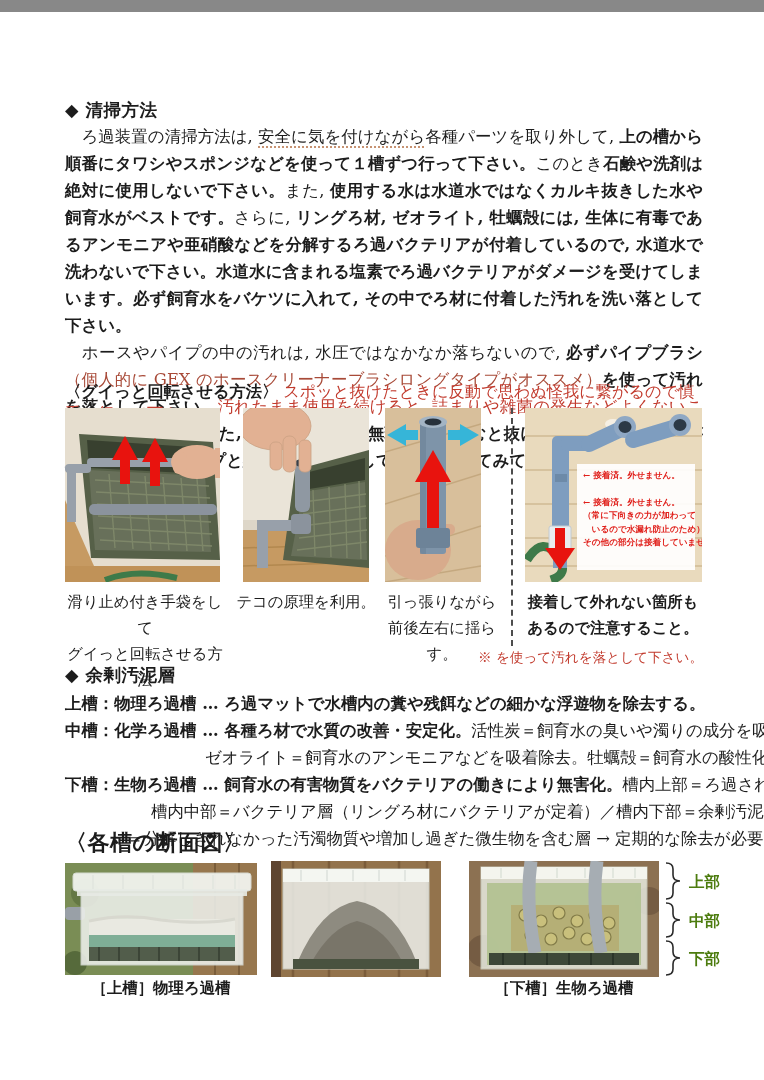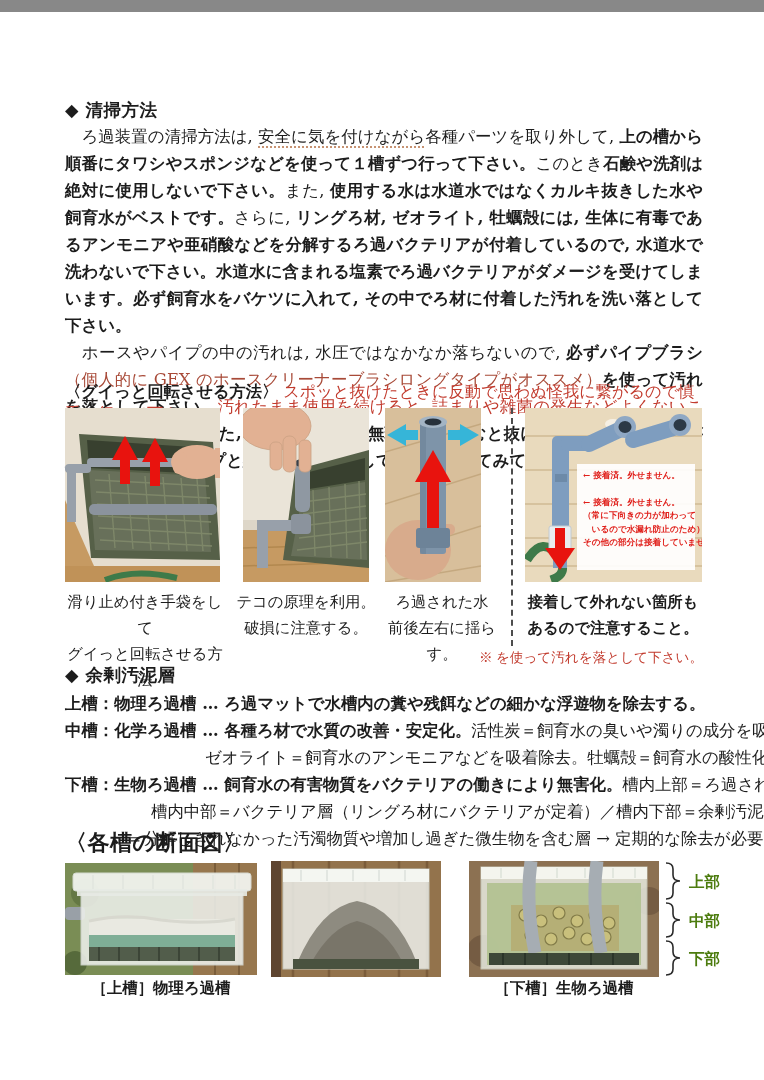--- a/index.html
+++ b/index.html
@@ -193,31 +193,30 @@
       <div class="anno-box">
         <div class="anno-line anno-gap">← 接着済。外せません。</div>
         <div class="anno-line">← 接着済。外せません。</div>
         <div class="anno-line">（常に下向きの力が加わって</div>
         <div class="anno-line">　いるので水漏れ防止のため）</div>
         <div class="anno-line">その他の部分は接着していません。</div>
       </div>
     </div>
   </div>
 
-  <div class="abs content" style="top:577px;height:90px;font-family:Liberation Serif, serif;">
+  <div class="abs content" style="top:577px;height:90px;">
     <div class="cap" style="left:0;width:160px;">
       <div>滑り止め付き手袋をして</div>
       <div>グイっと回転させる方法</div>
     </div>
     <div class="cap" style="left:168px;width:146px;">
       <div>テコの原理を利用。</div>
-      <div>破損に注意する。</div>
     </div>
     <div class="cap" style="left:312px;width:130px;">
-      <div>ろ過された水</div>
+      <div>引っ張りながら</div>
       <div>前後左右に揺らす。</div>
     </div>
     <div class="cap bold-cap" style="left:458px;width:180px;">
       <div>接着して外れない箇所も</div>
       <div>あるので注意すること。</div>
     </div>
     <div class="red-note" style="left:400px;width:238px;top:60px;">※ を使って汚れを落として下さい。</div>
   </div>
 
   <div class="abs content h-diamond" style="top:651px;">◆ 余剰汚泥層</div>

